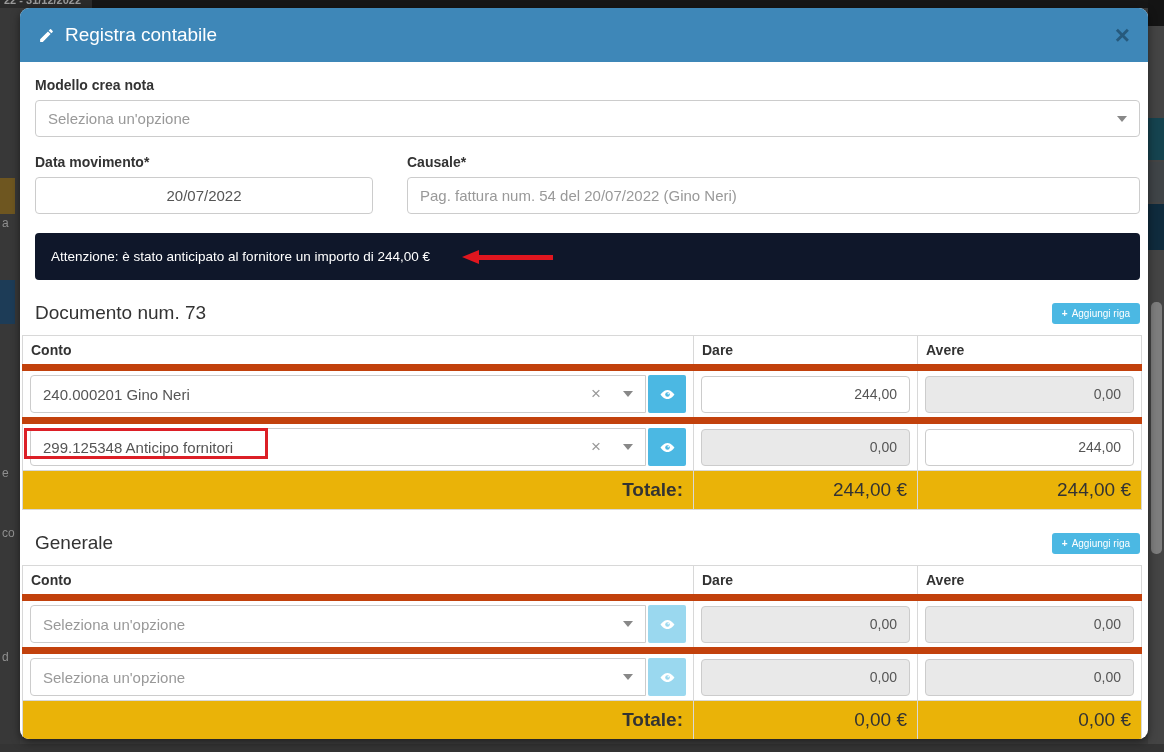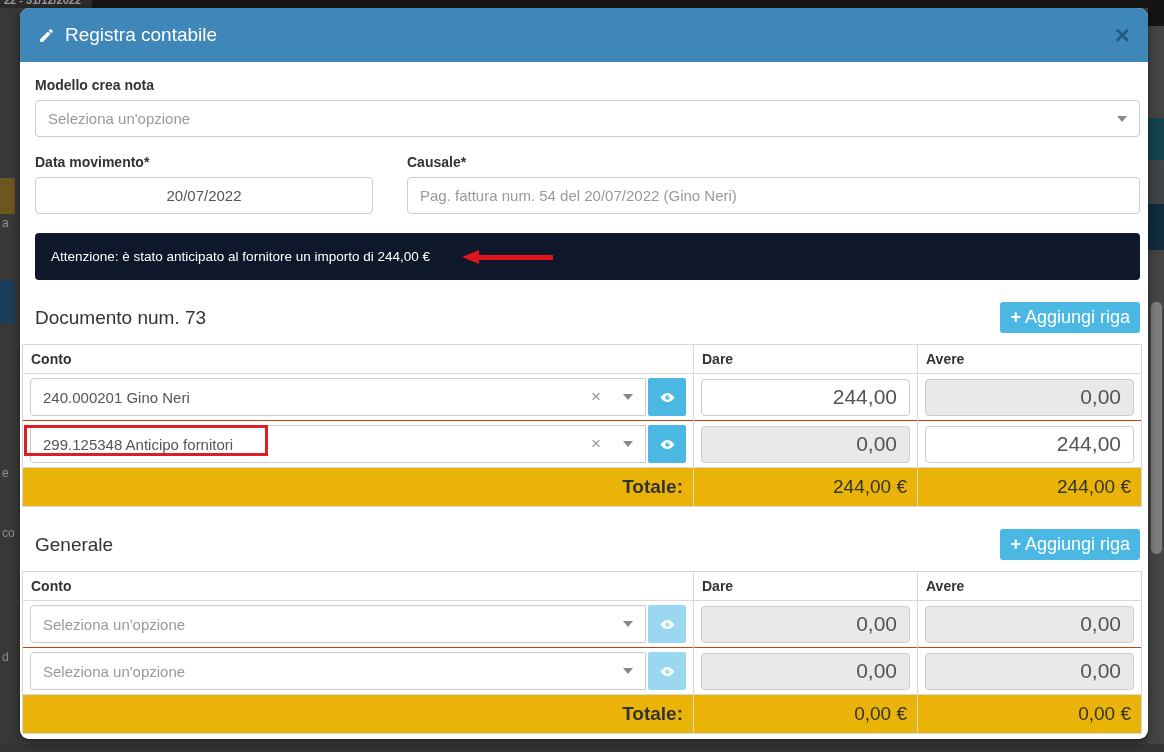--- a/index.html
+++ b/index.html
@@ -53,37 +53,37 @@
   .warning { position:relative; margin-top:19px; background:#0f172a; border-radius:4px;
     color:#fff; font-size:13.5px; padding:16px 16px; }
   .arrow-annot { position:absolute; left:427px; top:17px; display:flex; align-items:center; }
   .arrow-head { width:0; height:0; border-top:7px solid transparent; border-bottom:7px solid transparent;
     border-right:17px solid #e0161f; }
   .arrow-tail { width:74px; height:5px; background:#e0161f; }
 
   .section-head { display:flex; align-items:center; margin-top:22px; }
   .section-title { font-size:19px; color:#333; }
   .add-row-btn { margin-left:auto; background:#4bb8e3; color:#fff; border:none; border-radius:3px;
-    font-family:"Liberation Sans",sans-serif; font-size:18px; padding:5px 10px; cursor:pointer; }
+    font-family:"Liberation Sans",sans-serif; font-size:10px; padding:5px 10px; cursor:pointer; }
   .add-row-btn .plus, .footer-btn .plus { font-weight:bold; margin-right:4px; }
 
   table.acct { border-collapse:collapse; width:1119px; margin-left:-13px; margin-top:11px;
     border:1px solid #d8d8d8; table-layout:fixed; }
   table.acct col.c-conto { width:671px; } table.acct col.c-dare { width:224px; } table.acct col.c-avere { width:224px; }
   table.acct th { text-align:left; font-size:14px; padding:6px 8px; border:1px solid #d8d8d8; background:#fff; }
-  table.acct td { border-left:1px solid #d8d8d8; border-right:1px solid #d8d8d8; border-top:1px solid #c2410c;
+  table.acct td { border-left:1px solid #d8d8d8; border-right:1px solid #d8d8d8; border-top:7px solid #c2410c;
     padding:4px 7px; vertical-align:middle; }
   .conto-cell-inner { display:flex; align-items:stretch; }
   .conto-cell-inner .selectbox { flex:1; height:38px; border-radius:4px 0 0 4px; }
   .eye-btn { width:38px; height:38px; background:#4bb8e3; border:none; margin-left:2px; border-radius:2px;
     display:flex; align-items:center; justify-content:center; cursor:pointer; }
   .eye-btn.dim { background:#9ad8ef; }
   .eye-btn svg { width:17px; height:17px; display:block; }
   input.amt { width:100%; height:37px; border:1px solid #ccc; border-radius:4px; text-align:right;
-    font-family:"Liberation Sans",sans-serif; font-size:21px; color:#555; padding:0 12px; background:#fff; }
+    font-family:"Liberation Sans",sans-serif; font-size:14px; color:#555; padding:0 12px; background:#fff; }
   input.amt:disabled { background:#e9e9e9; color:#555; }
   tr.totale td { background:#eab308; border-top:1px solid #d8d8d8; font-size:19px; padding:8px 10px; }
   .tot-label { text-align:right; font-weight:bold; }
   .tot-amt { text-align:right; color:#333; }
 
   .rel { position:relative; }
   .red-rect { position:absolute; left:1px; top:4px; width:244px; height:31px;
     border:3px solid #dc1f26; pointer-events:none; z-index:4; }
 
   .modal-footer { display:flex; justify-content:flex-end; gap:9px; margin-top:24px; padding-right:2px; }

